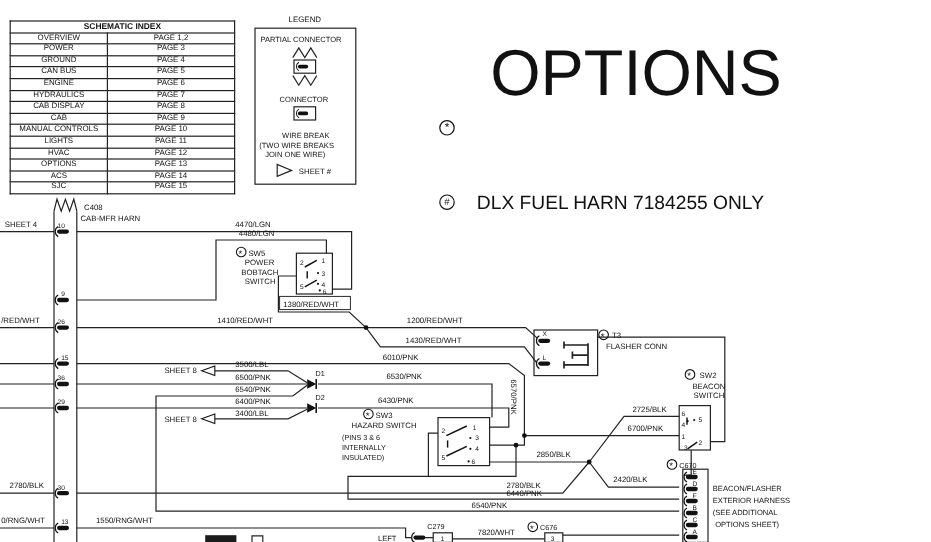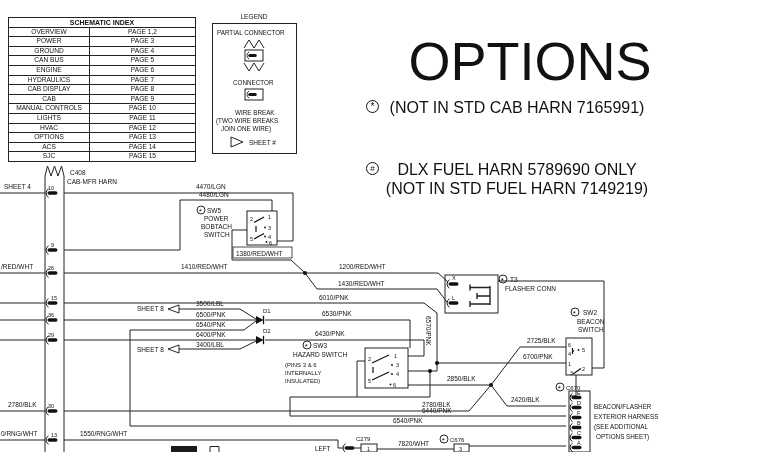--- a/index.html
+++ b/index.html
@@ -416,22 +416,20 @@
     <text x="216" y="123" font-size="6.3">(TWO WIRE BREAKS</text>
     <text x="221" y="131" font-size="6.3">JOIN ONE WIRE)</text>
     <path d="M231,137 L231,147 L243,142 Z" fill="#fff" stroke="#222" stroke-width="1"></path>
     <text x="249" y="145" font-size="6.5">SHEET #</text>
   </svg>
 
   <div class="opt-title">OPTIONS</div>
 
   <div class="note" style="top:99px;">
     <span class="nsym">*</span>
-    <div>(NOT IN STD CAB HARN 7165991)</div>
   </div>
 
   <div class="note" style="top:161px;">
     <span class="nsym hash">#</span>
-    <div>DLX FUEL HARN 5789690 ONLY</div>
-    <div>(NOT IN STD FUEL HARN 7149219)</div>
+    <div>DLX FUEL HARN 7184255 ONLY</div>
   </div>
 
 </div>
 
 </body></html>

